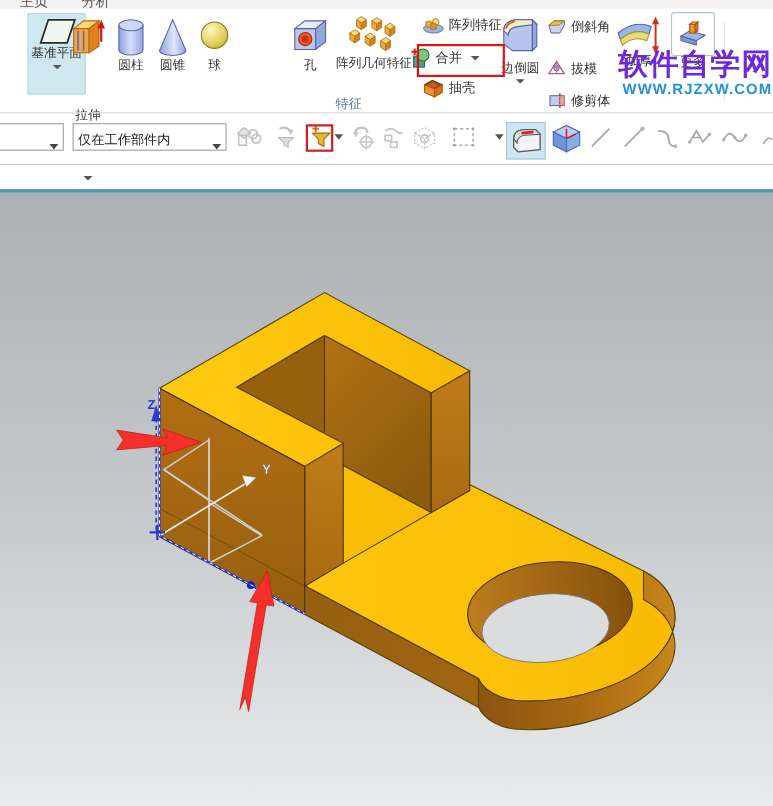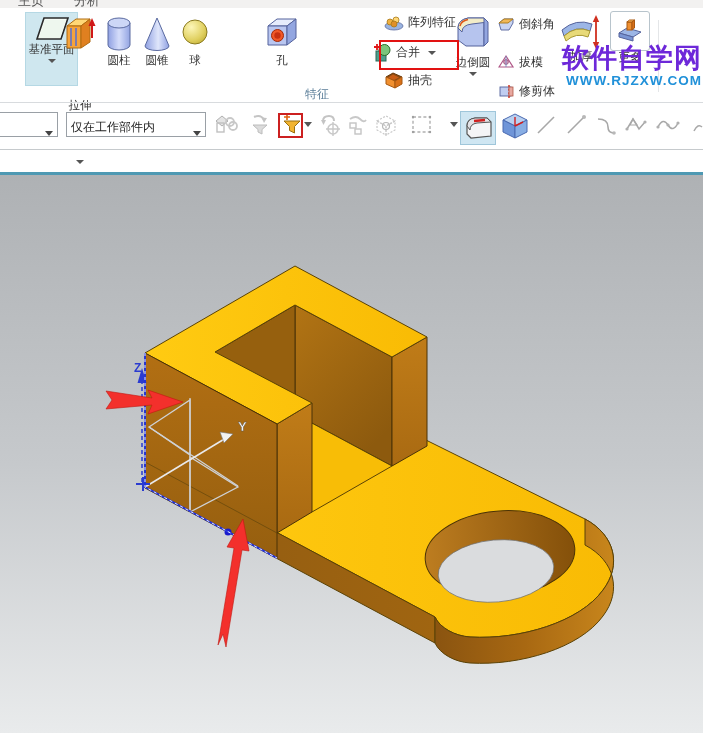--- a/index.html
+++ b/index.html
@@ -126,20 +126,38 @@
       <svg width="34" height="40" viewBox="0 0 34 40">
         <polygon points="3,12 12,5 31,5 22,12" fill="#e6ecfc" stroke="#55639c"></polygon>
         <polygon points="3,12 22,12 22,31 3,31" fill="#b9c6f0" stroke="#55639c"></polygon>
         <polygon points="22,12 31,5 31,24 22,31" fill="#93a6e0" stroke="#55639c"></polygon>
         <circle cx="12.5" cy="21.5" r="6" fill="#f05828" stroke="#a02808"></circle>
         <circle cx="12.5" cy="21.5" r="3.2" fill="#c83010"></circle>
       </svg>
       <div class="rlabel">孔</div>
     </div>
 
+    <div class="rbtn" style="left:300px;top:6px;width:80px;">
+      <svg width="48" height="38" viewBox="0 0 48 38">
+        <defs>
+          <g id="minicube">
+            <polygon points="0,3 4.5,0 9,3 4.5,6" fill="#ffd877" stroke="#a87818" stroke-width="0.8"></polygon>
+            <polygon points="0,3 4.5,6 4.5,12 0,9" fill="#f0a838" stroke="#a87818" stroke-width="0.8"></polygon>
+            <polygon points="9,3 4.5,6 4.5,12 9,9" fill="#d88018" stroke="#a87818" stroke-width="0.8"></polygon>
+          </g>
+        </defs>
+        <use href="#minicube" x="8" y="1"></use>
+        <use href="#minicube" x="22" y="2"></use>
+        <use href="#minicube" x="34" y="7"></use>
+        <use href="#minicube" x="2" y="13"></use>
+        <use href="#minicube" x="16" y="16"></use>
+        <use href="#minicube" x="30" y="20"></use>
+      </svg>
+      <div class="rlabel">阵列几何特征</div>
+    </div>
 
     <div class="stackrow" style="left:384px;top:3px;">
       <svg width="20" height="18" viewBox="0 0 20 18">
         <ellipse cx="10" cy="13" rx="9" ry="4" fill="#9ab4e0" stroke="#5a6aa0" stroke-width="0.8"></ellipse>
         <circle cx="6" cy="9" r="3" fill="#f0b040" stroke="#a87818" stroke-width="0.8"></circle>
         <circle cx="12" cy="7" r="3" fill="#ffd877" stroke="#a87818" stroke-width="0.8"></circle>
         <circle cx="10" cy="11" r="3" fill="#e09028" stroke="#a87818" stroke-width="0.8"></circle>
       </svg>
       <span class="rlabel">阵列特征</span>
     </div>

